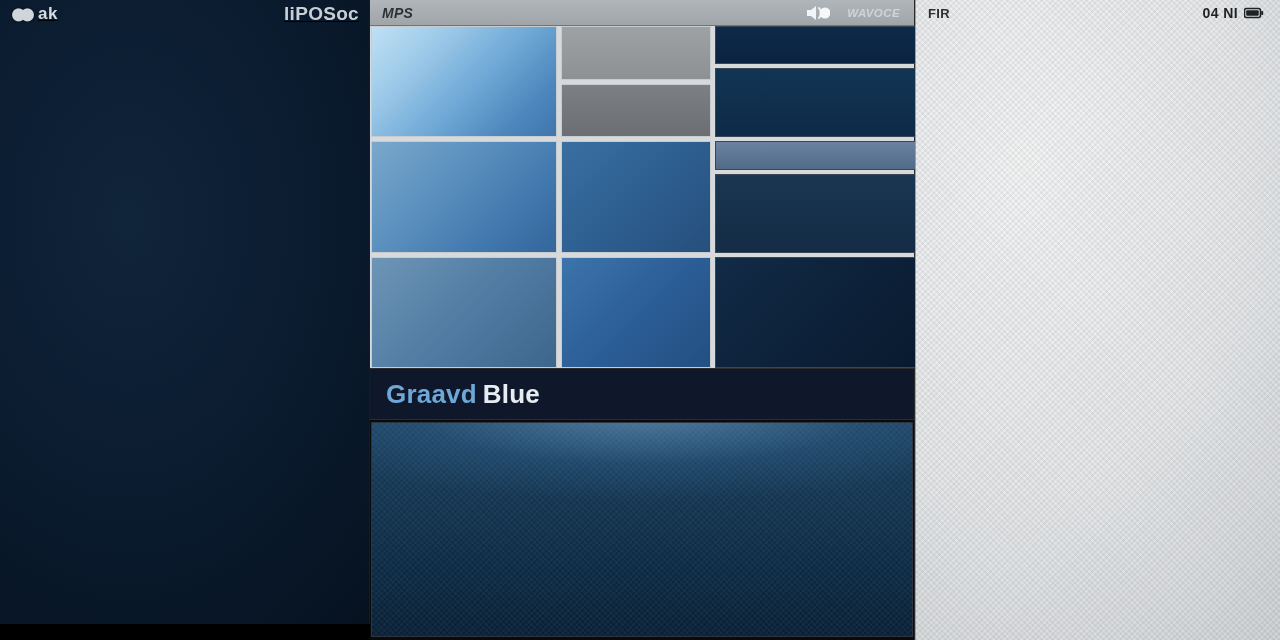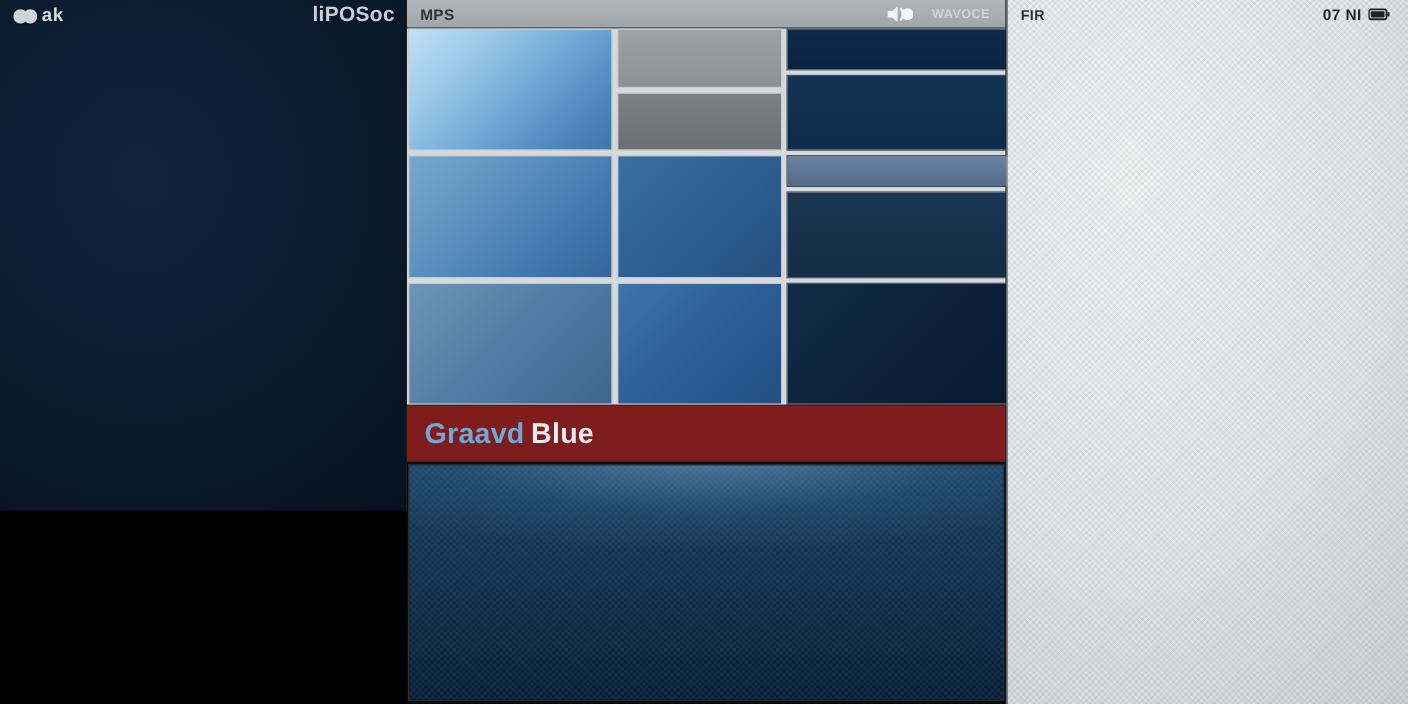--- a/index.html
+++ b/index.html
@@ -2,23 +2,24 @@
 <html><head>
 <meta charset="utf-8">
 <style>
   * { box-sizing: border-box; margin: 0; padding: 0; }
   html, body { width: 1280px; height: 640px; overflow: hidden; font-family: -apple-system, "Segoe UI", Arial, sans-serif; background: #000; }
   .app { display: flex; width: 1280px; height: 640px; }
 
   
   .left-panel {
     position: relative;
-    width: 370px; height: 464px; flex: 0 0 370px;
+    width: 370px; height: 624px; flex: 0 0 370px;
     background: radial-gradient(ellipse 140% 120% at 35% 35%, #10243a 0%, #0b1c30 35%, #061220 70%, #030a14 100%);
     border-right: 1px solid #1a1a1a;
+    text-decoration: underline;
   }
   .left-header {
     display: flex; justify-content: space-between; align-items: center;
     height: 26px; padding: 2px 10px 0 12px;
   }
   .brand { display: flex; align-items: center; gap: 4px; }
   .brand-icon {
     width: 22px; height: 18px;
     background:
       radial-gradient(circle at 30% 55%, #cfd6da 0 6px, transparent 7px),
@@ -33,20 +34,21 @@
     width: 545px; flex: 0 0 545px; height: 640px;
     display: flex; flex-direction: column;
     background: #0a0a0a;
     border-right: 1px solid #2a2a2a;
   }
   .center-header {
     height: 26px; display: flex; align-items: center; justify-content: space-between;
     padding: 0 14px 0 12px;
     background: linear-gradient(180deg, #b1b6ba 0%, #a0a5a9 100%);
     border-bottom: 1px solid #6f7478;
+    font-style: italic;
   }
   .center-header .left-lbl { font-size: 14px; font-weight: 800; color: #2e3236; letter-spacing: 0.3px; }
   .center-header .right-group { display: flex; align-items: center; gap: 17px; }
   .sound-icon { display:inline-block; }
   .sound-icon svg { display:block; }
   .center-header .right-lbl { font-size: 11.5px; font-weight: 700; color: #d0d4d8; letter-spacing: 0.4px; }
 
   .grid-area { padding: 0 0 0 0; }
   .grid {
     display: grid;
@@ -75,21 +77,21 @@
   .sw-b3-wrap { display:flex; flex-direction:column; gap:4px; }
   .sw-b3a { flex:0 0 26%; background: linear-gradient(180deg, #6b83a0 0%, #506a88 100%); border:1px solid #3a4653; }
   .sw-b3b { flex:1; background: linear-gradient(180deg, #1a3652 0%, #142c44 100%); border:1px solid #3a4653; }
   
   .sw-c1 { background: linear-gradient(135deg, #6e95b6 0%, #517ca3 50%, #3e668d 100%); }
   .sw-c2 { background: linear-gradient(135deg, #3d74ac 0%, #2c5e97 50%, #234f82 100%); }
   .sw-c3 { background: linear-gradient(135deg, #122b46 0%, #0c2038 60%, #081a2e 100%); border-color:#3a4653; }
 
   .selected-bar {
     height: 52px;
-    background: #7f1d1d;
+    background: #0f172a;
     display: flex; align-items: center;
     padding: 0 16px;
     border-top: 1px solid #2b2d30;
     border-bottom: 1px solid #2b2d30;
   }
   .selected-name { font-size: 26px; font-weight: 600; letter-spacing: 0.2px; }
   .selected-name .w1 { color: #6fa8d8; }
   .selected-name .sp { display:inline-block; width:6px; }
   .selected-name .w2 { color: #e6ecf1; }
 
@@ -186,21 +188,21 @@
       </span>
     </div>
 
     <div class="preview"></div>
   </div>
 
   <div class="right-panel">
     <div class="right-header">
       <span class="left-lbl">FIR</span>
       <span class="right-group">
-        <span class="right-lbl">07 NI</span>
+        <span class="right-lbl">04 NI</span>
         <span class="battery-icon">
           <svg width="20" height="12" viewBox="0 0 20 12">
             <rect x="0.5" y="1.5" width="16" height="9" rx="2" fill="none" stroke="#1f2225" stroke-width="1.6"></rect>
             <rect x="17.2" y="4" width="2" height="4" rx="0.8" fill="#1f2225"></rect>
             <rect x="2.2" y="3.2" width="12.5" height="5.6" rx="1" fill="#1f2225"></rect>
           </svg>
         </span>
       </span>
     </div>
   </div>

